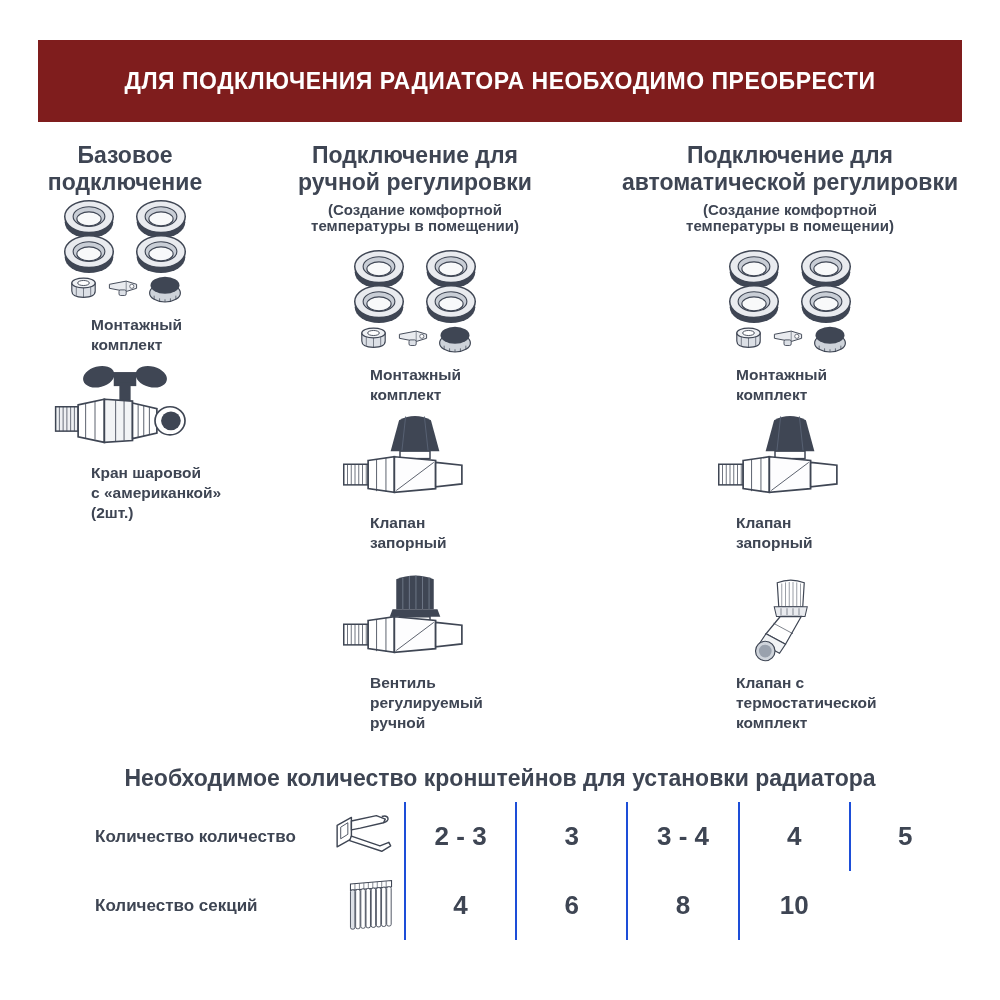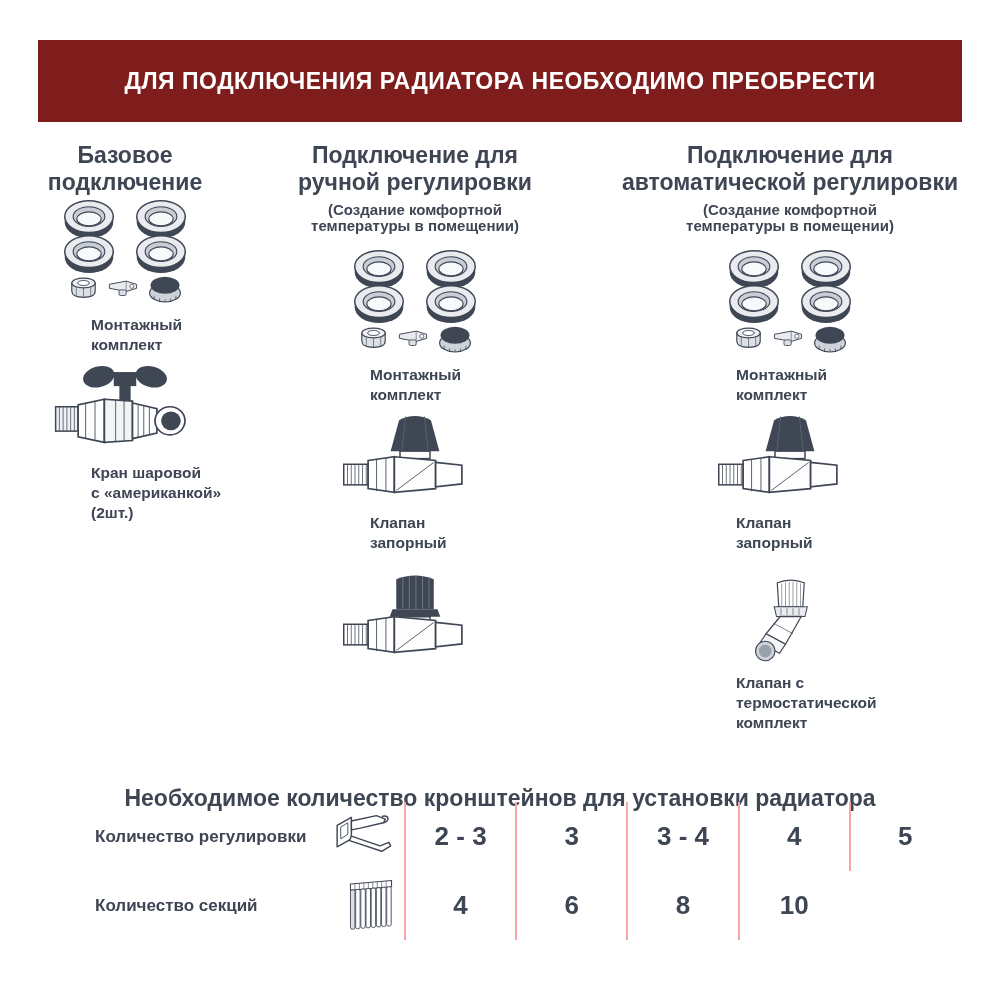--- a/index.html
+++ b/index.html
@@ -29,28 +29,28 @@
   .kit-label{min-height:40px;margin-top:19px;}
   .col1 .item-label{padding-left:75px;}
   .col2 .item-label{padding-left:80px;}
   .col3 .item-label{padding-left:138px;}
 
   .valve{height:88px;margin-top:20px;display:flex;align-items:flex-end;justify-content:center;}
   .valve2{margin-top:32px;}
   .valve-label{}
 
   
-  .brackets-title{position:absolute;left:0;top:785px;width:1000px;text-align:center;margin:0;
+  .brackets-title{position:absolute;left:0;top:765px;width:1000px;text-align:center;margin:0;
                   font-size:23px;font-weight:bold;}
   .btable{position:absolute;left:60px;top:802px;width:900px;display:grid;
           grid-template-columns:344px repeat(5,111.2px);grid-auto-rows:69px;}
   .lcell{display:flex;align-items:center;}
   .lcell .lbl{padding-left:35px;font-size:17px;font-weight:bold;}
   .lcell svg{margin-left:auto;margin-right:8px;}
-  .vcell{border-left:2px solid #fca5a5;display:flex;align-items:center;justify-content:center;
+  .vcell{border-left:2px solid #1d4ed8;display:flex;align-items:center;justify-content:center;
          font-size:26px;font-weight:bold;}
   .defs{position:absolute;width:0;height:0;overflow:hidden;}
 </style>
 </head>
 <body>
 
 <div class="page">
 
   <svg class="defs" aria-hidden="true">
     <defs>
@@ -242,20 +242,22 @@
           <use href="#ic-stop-valve"></use>
         </svg>
     </div>
     <div class="item-label valve-label pre">Клапан
 запорный</div>
     <div class="valve valve2">
       <svg width="150" height="105" viewBox="0 0 160 112">
           <use href="#ic-manual-valve"></use>
         </svg>
     </div>
+    <div class="item-label valve-label pre">Вентиль
+регулируемый ручной</div>
   </section>
 
   <section class="col col3">
     <h2 class="col-title pre">Подключение для
 автоматической регулировки</h2>
     <div class="col-sub pre">(Создание комфортной
 температуры в помещении)</div>
     <div class="kit">
       <div class="kit-row">
         <svg width="56" height="45" viewBox="0 0 60 48">
@@ -301,21 +303,21 @@
     </div>
     <div class="item-label valve-label pre">Клапан с
 термостатической
 комплект</div>
   </section>
 
   <h2 class="brackets-title">Необходимое количество кронштейнов для установки радиатора</h2>
 
   <div class="btable">
     <div class="lcell">
-      <span class="lbl">Количество регулировки</span>
+      <span class="lbl">Количество количество</span>
       <svg width="66" height="56" viewBox="0 0 74 62">
           <use href="#ic-bracket"></use>
         </svg>
     </div>
     <div class="vcell">2 - 3</div>
     <div class="vcell">3</div>
     <div class="vcell">3 - 4</div>
     <div class="vcell">4</div>
     <div class="vcell">5</div>
 

